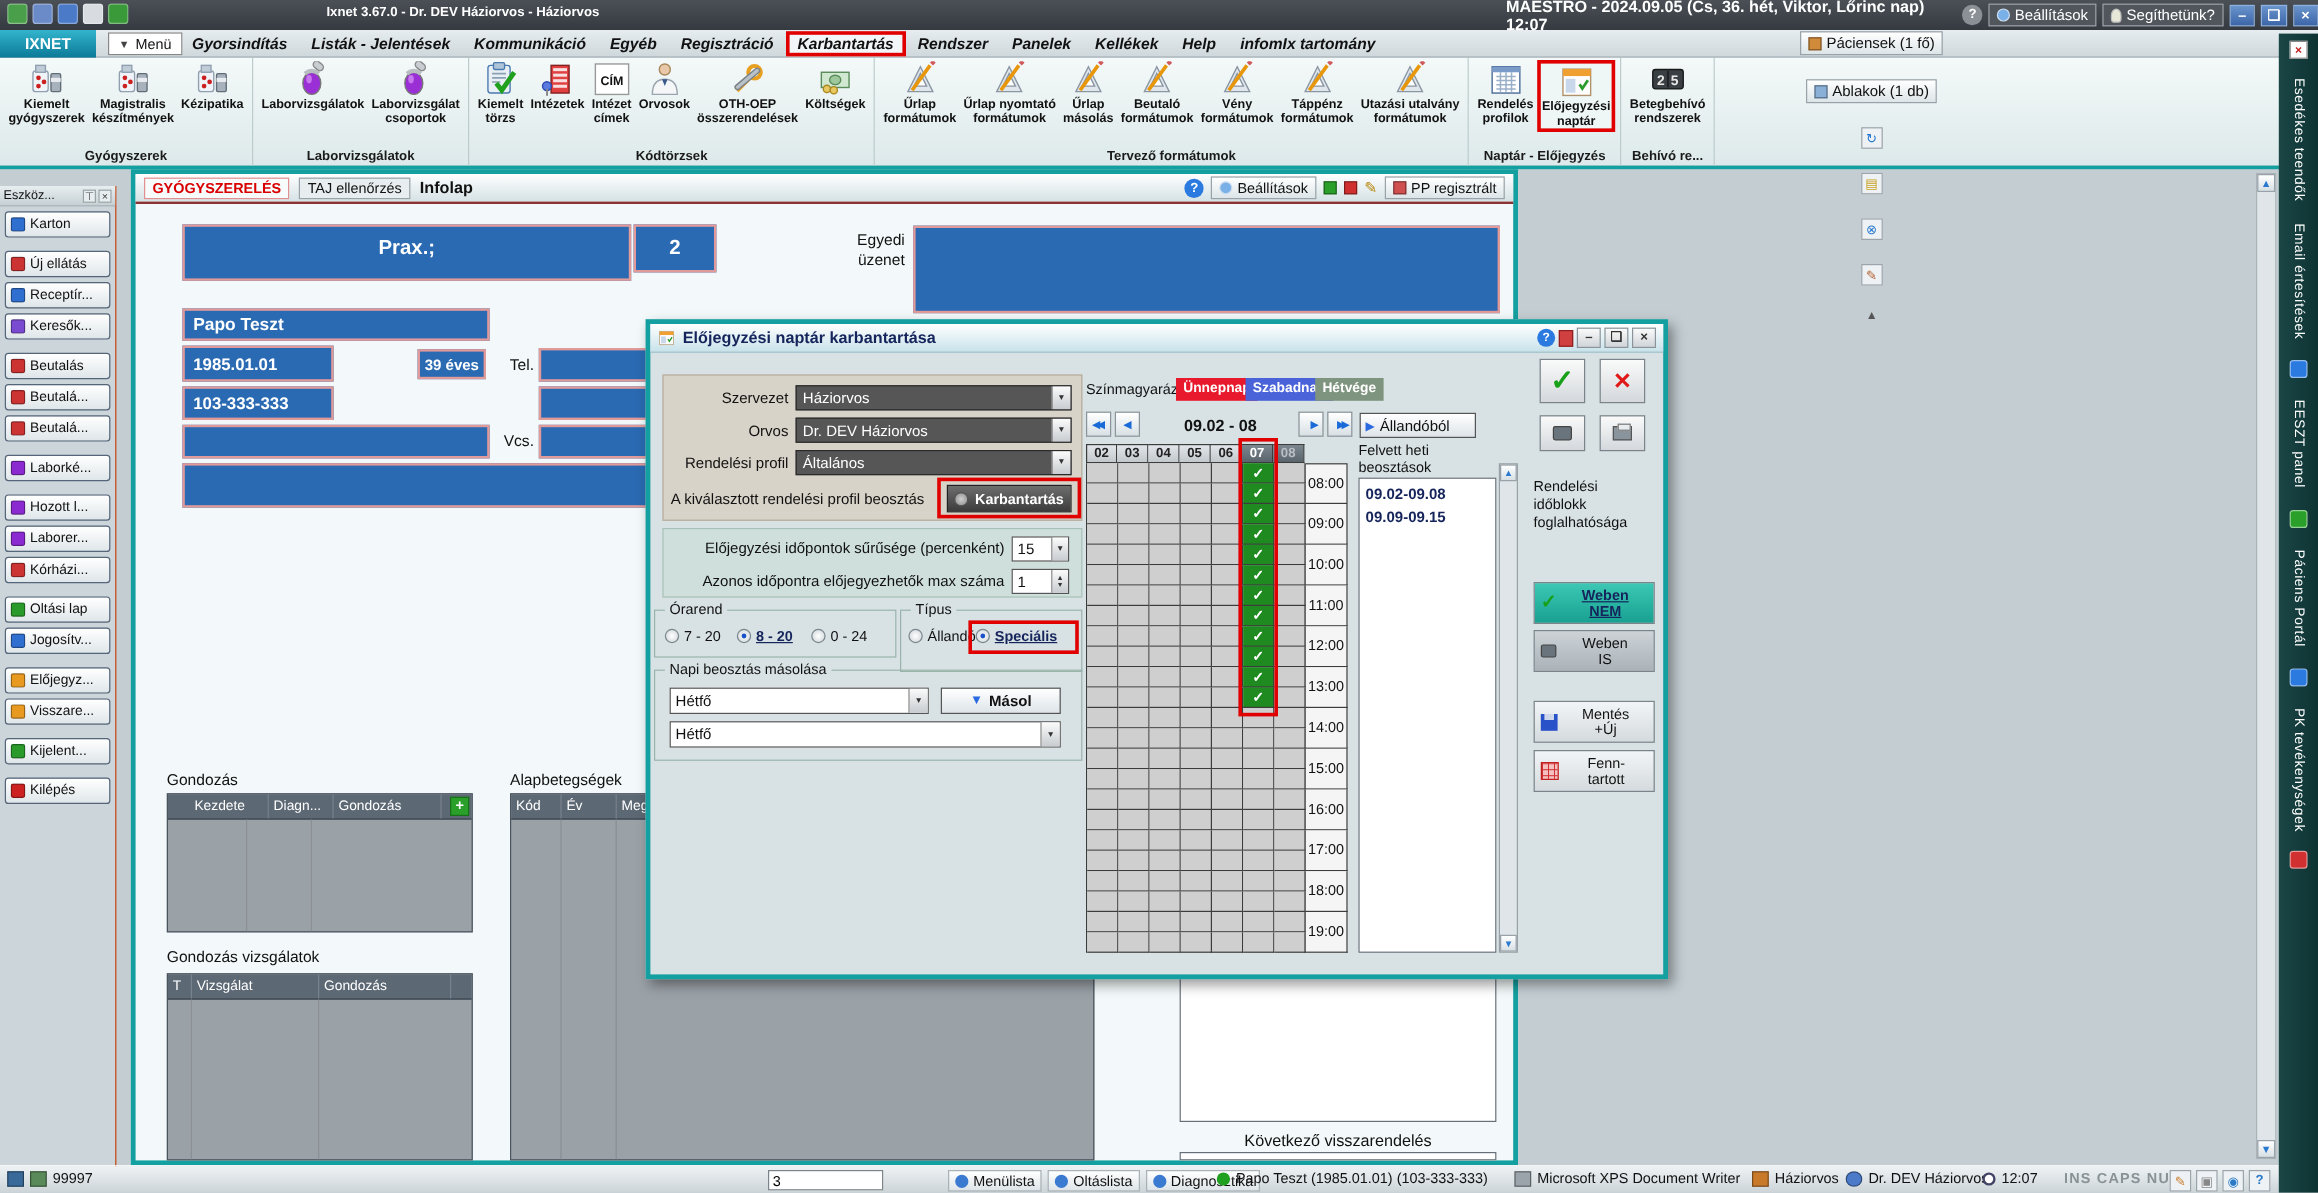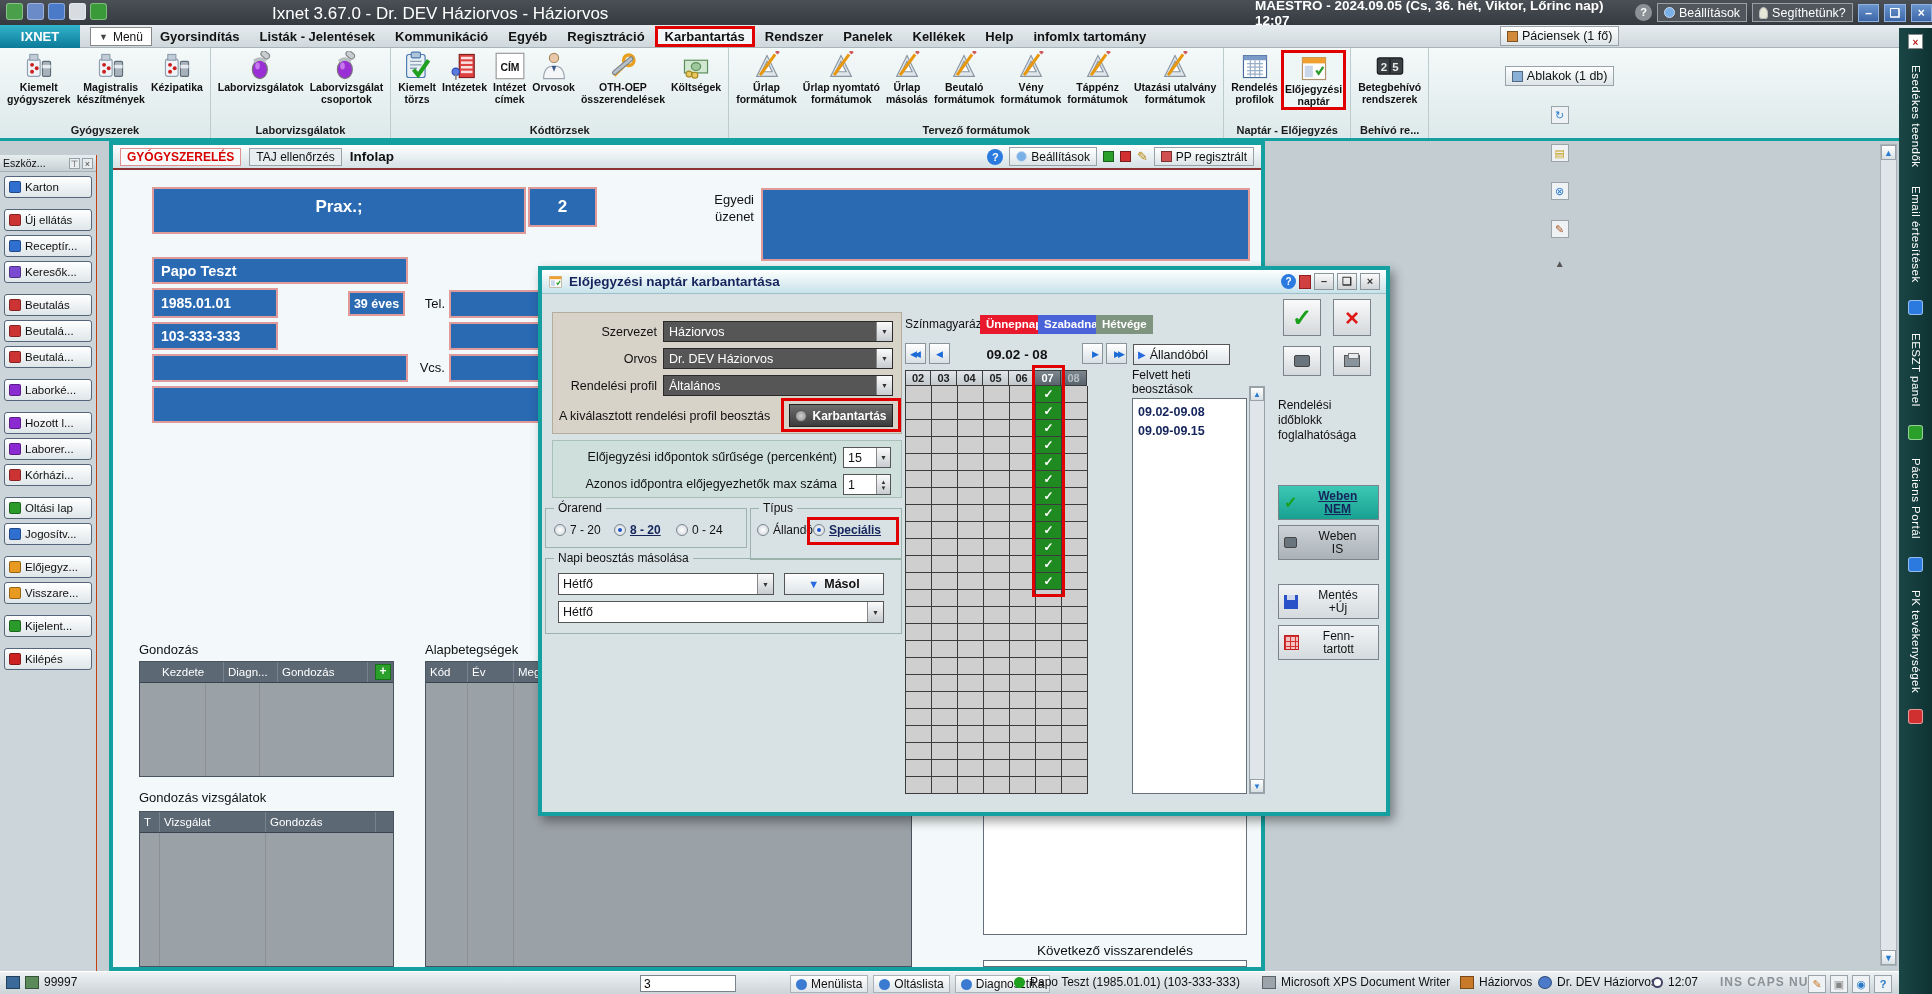--- a/index.html
+++ b/index.html
@@ -2,34 +2,34 @@
 <html><head>
 <meta charset="utf-8">
 <style>
 *{margin:0;padding:0;box-sizing:border-box;}
 html,body{width:1932px;height:994px;overflow:hidden;}
 body{position:relative;font-family:"Liberation Sans",sans-serif;background:#c4ced2;color:#111;}
 
 .titlebar{position:absolute;left:0;top:0;width:1932px;height:25px;background:linear-gradient(#4a5056,#343a40);color:#fff;font-size:13px;z-index:60;}
 .tb-icons{position:absolute;left:6px;top:3px;display:flex;gap:4px;}
 .tb-ico{width:17px;height:17px;border-radius:3px;display:flex;align-items:center;justify-content:center;font-size:11px;color:#fff;border:1px solid rgba(255,255,255,.35);}
-.tb-title{position:absolute;left:272px;top:4px;font-weight:normal;font-size:17px;}
+.tb-title{position:absolute;left:272px;top:4px;font-weight:bold;font-size:11px;}
 .tb-right{position:absolute;left:1255px;top:0;height:25px;display:flex;align-items:center;gap:5px;}
 .maestro{font-weight:bold;font-size:13.5px;}
 .tb-help-circle{width:17px;height:17px;border-radius:50%;background:#8a9096;color:#fff;text-align:center;line-height:17px;font-size:11px;font-weight:bold;}
 .tb-btn{height:19px;border:1px solid #9aa0a6;background:#50565c;display:flex;align-items:center;gap:4px;padding:0 6px;font-size:12.5px;}
 .mini-gear{width:11px;height:11px;border-radius:50%;background:#7ab0e8;border:1px solid #cde;}
 .mini-lamp{width:9px;height:12px;border-radius:50% 50% 30% 30%;background:#e8e8d8;border:1px solid #bbb;}
 .win-btn{width:22px;height:18px;background:linear-gradient(#6a94cc,#3c66a8);border:1px solid #8fb2e0;color:#fff;font-size:12px;font-weight:bold;display:flex;align-items:center;justify-content:center;}
 
 .menubar{position:absolute;left:0;top:25px;width:1932px;height:23px;background:linear-gradient(#e6ecef,#cfd8dc);border-bottom:1px solid #aab4b8;font-size:13px;z-index:20;}
 .brand{position:absolute;left:0;top:0;width:80px;height:23px;background:linear-gradient(#33b4cc,#0b7a98);color:#fff;font-weight:bold;text-align:center;line-height:23px;font-size:13px;}
 .menu-btn{position:absolute;left:90px;top:2px;height:19px;border:1px solid #888;background:#fff;padding:0 8px;font-size:12px;display:flex;align-items:center;gap:5px;}
 .menu-items{position:absolute;left:150px;top:0;height:23px;display:flex;align-items:center;}
-.menu-item{padding:2px 10px;font-weight:bold;white-space:nowrap;}
+.menu-item{padding:2px 10px;font-weight:bold;white-space:nowrap;font-style:italic;}
 .menu-item.hl{border:3px solid #e00000;padding:0 7px;background:#f2f6f8;}
 .mb-right{position:absolute;left:1500px;top:1px;display:flex;align-items:center;gap:20px;flex-direction:column;}
 .mb-btn{height:20px;border:1px solid #98a2a8;background:linear-gradient(#fff,#dde5e8);display:flex;align-items:center;gap:4px;padding:0 6px;font-size:12.5px;}
 .mb-ico{width:18px;height:18px;border:1px solid #9aa4aa;background:#eef2f4;display:flex;align-items:center;justify-content:center;font-size:11px;}
 .mb-caret{font-size:10px;color:#555;padding:0 4px;}
 
 .toolbar{position:absolute;left:0;top:48px;width:1932px;height:93px;background:linear-gradient(#f4f9f9,#dde9ea);border-bottom:3px solid #14a0a0;display:flex;z-index:10;}
 .tgroup{display:flex;flex-direction:column;border-right:1px solid #bccccd;padding:2px 4px 0;}
 .tg-buttons{display:flex;flex:1;align-items:flex-start;}
 .tbtn{display:flex;flex-direction:column;align-items:center;padding:1px 3px;font-size:10.5px;font-weight:bold;line-height:11.5px;text-align:center;white-space:nowrap;}
@@ -953,20 +953,34 @@
           <span class="cal-c"></span>
           <span class="cal-c"></span>
           <span class="cal-c"></span>
           <span class="cal-c"></span>
           <span class="cal-c"></span>
           <span class="cal-c"></span>
           <span class="cal-c"></span>
         </div>
       </div>
   </div>
+  <div class="times" id="cal-times">
+      <div class="time-c">08:00</div>
+      <div class="time-c">09:00</div>
+      <div class="time-c">10:00</div>
+      <div class="time-c">11:00</div>
+      <div class="time-c">12:00</div>
+      <div class="time-c">13:00</div>
+      <div class="time-c">14:00</div>
+      <div class="time-c">15:00</div>
+      <div class="time-c">16:00</div>
+      <div class="time-c">17:00</div>
+      <div class="time-c">18:00</div>
+      <div class="time-c">19:00</div>
+    </div>
   <div class="annot" style="left:490px;top:95px;width:33px;height:232px;"></div>
   <div class="dscroll">
     <div class="arr" style="top:0;">▲</div>
     <div class="arr" style="bottom:0;">▼</div>
   </div>
 
   <div class="dlab" style="left:590px;top:98px;text-align:left;line-height:14px;font-size:12px;">
     <span>Felvett heti</span><br><span>beosztások</span>
   </div>
   <div class="plistbox" style="left:590px;top:128px;width:115px;height:396px;">

